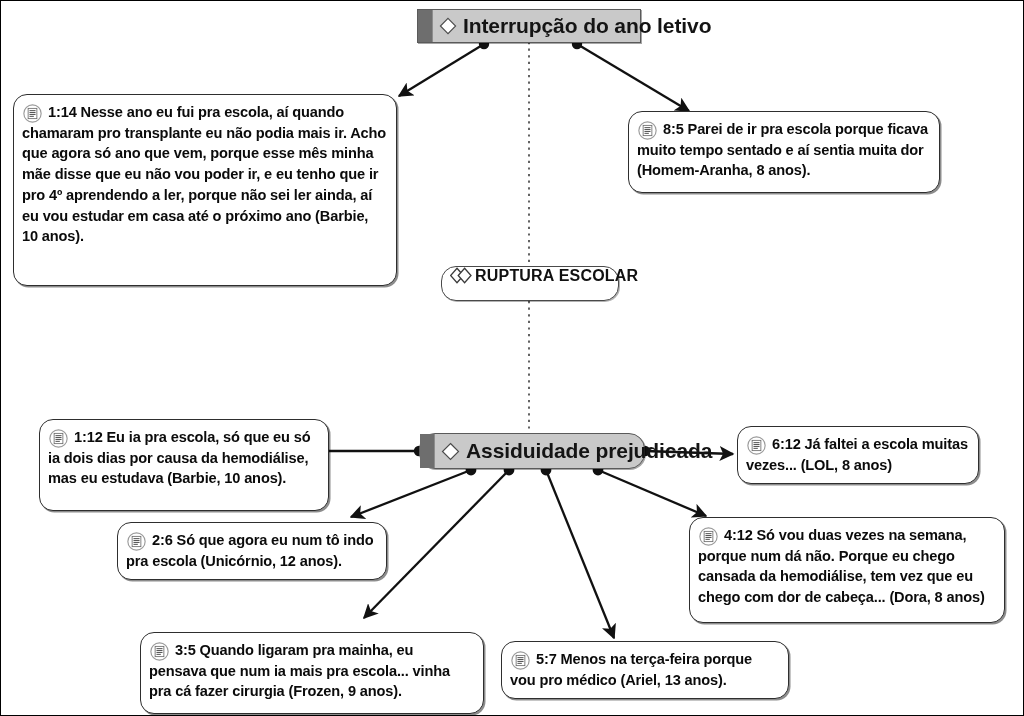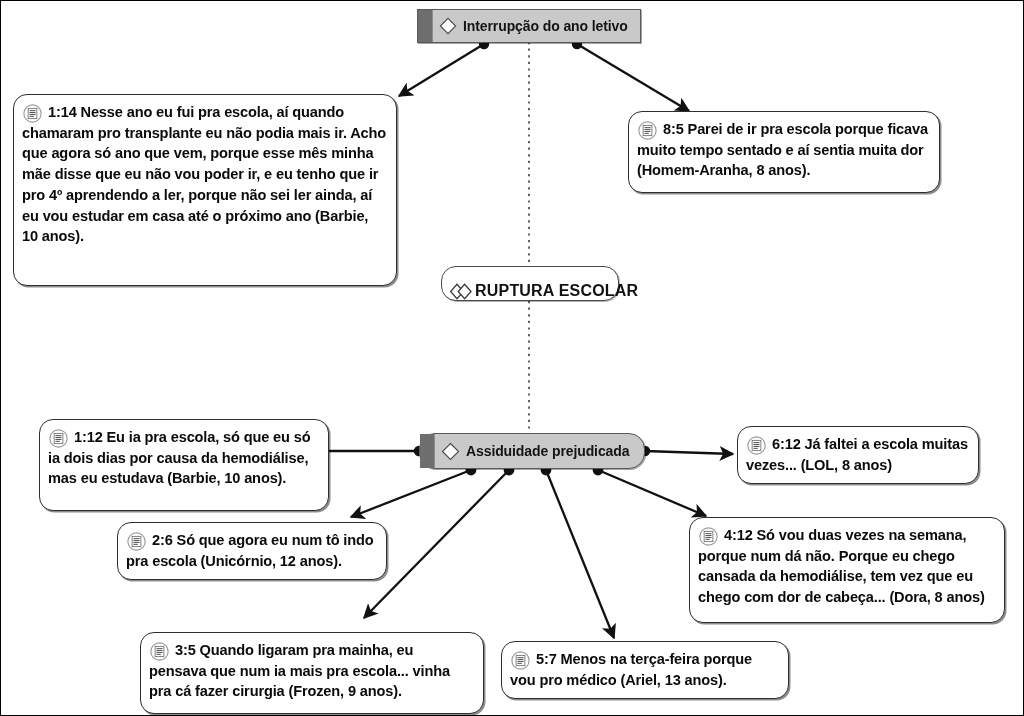--- a/index.html
+++ b/index.html
@@ -46,37 +46,37 @@
     flex: 0 0 14px;
   }
   .node .body {
     flex: 1 1 auto;
     display: flex;
     align-items: center;
     padding: 0 10px 0 6px;
     gap: 6px;
   }
   .node .label {
-    font-size: 14px;
+    font-size: 21px;
     font-weight: 700;
     color: #141414;
     white-space: nowrap;
     letter-spacing: -0.1px;
   }
   .diamond-icon { flex: 0 0 auto; display: block; }
 
   
   .group-node {
     position: absolute;
     box-sizing: border-box;
     background: #ffffff;
     border: 1.6px solid #4a4a4a;
     border-radius: 15px;
     display: flex;
-    align-items: flex-end;
+    align-items: flex-start;
     padding: 0 10px 0 8px;
     gap: 3px;
     box-shadow: 1px 1px 0 rgba(0,0,0,0.3);
   }
   .group-node .label {
     font-size: 16px;
     font-weight: 700;
     color: #111111;
     white-space: nowrap;
     letter-spacing: 0.2px;

